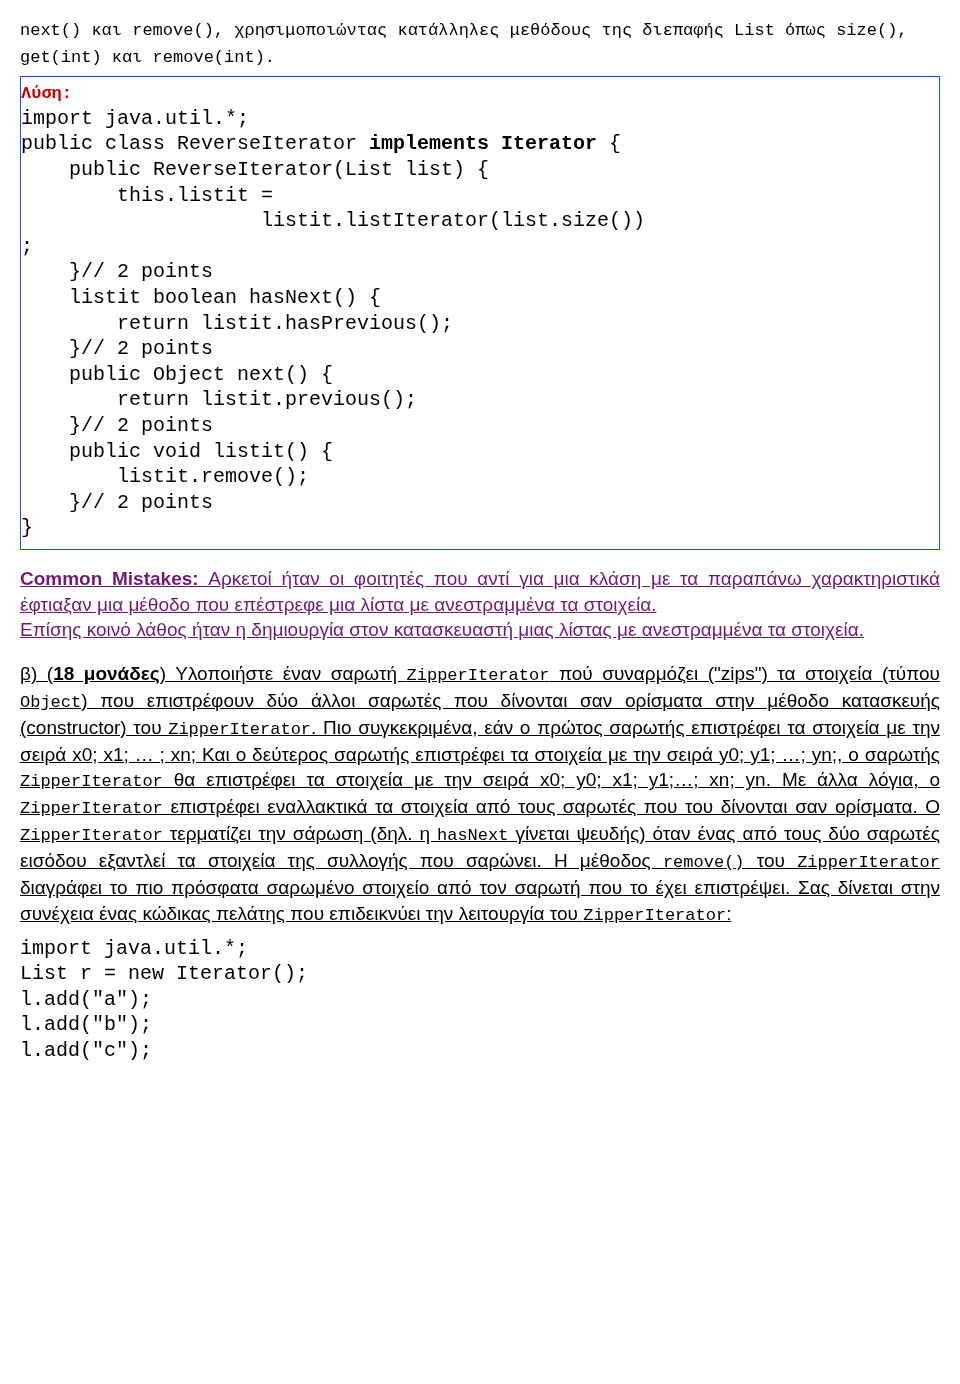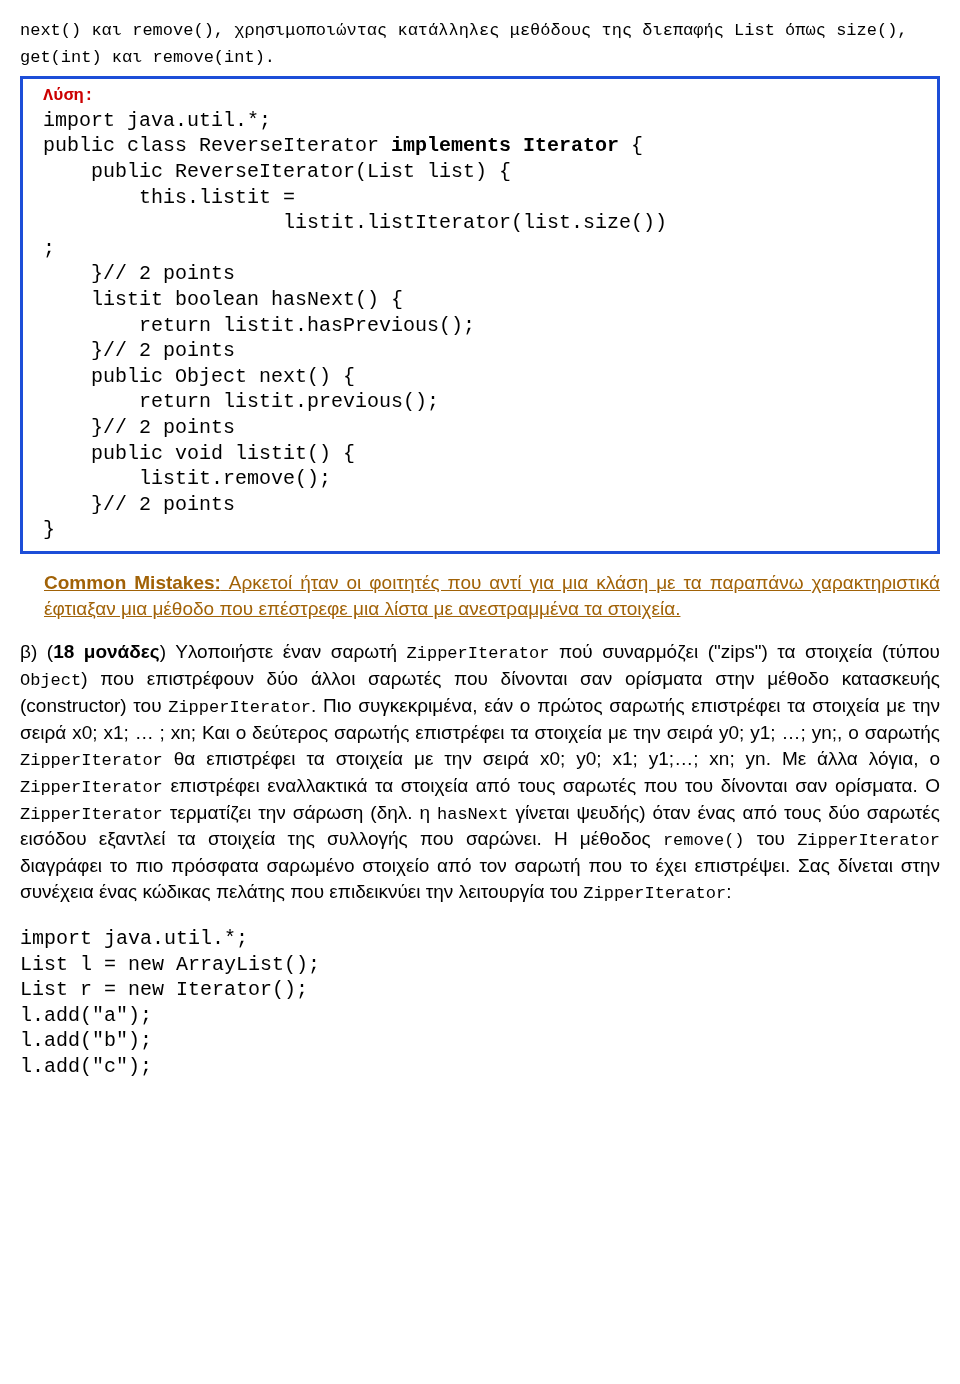--- a/index.html
+++ b/index.html
@@ -11,44 +11,44 @@
     color: #000;
     line-height: 1.35;
     width: 920px;
   }
   .mono {
     font-family: "Courier New", Courier, monospace;
     font-size: 17px;
   }
   .intro-line { margin-bottom: 6px; }
   .code-box {
-    border: 3px solid #1d4ed8;
-    padding: 6px 10px 8px 20px;
+    border: 1px solid #1d4ed8;
+    padding: 6px 10px 8px 0;
     margin: 4px 0 16px 0;
   }
   .code-box .red { color: #cc0000; font-weight: bold; }
   .code-box pre {
     font-family: "Courier New", Courier, monospace;
     font-size: 20px;
     margin: 0;
     white-space: pre;
     line-height: 1.28;
   }
   .code-box .bold { font-weight: bold; }
   .mistakes {
-    color: #a16207;
+    color: #701a75;
     text-decoration: underline;
     text-align: justify;
     margin-bottom: 18px;
-    margin-left: 24px;
   }
   .mistakes .bold { font-weight: bold; }
   .body-para {
     text-align: justify;
-    margin-bottom: 20px;
+    margin-bottom: 8px;
+    text-decoration: underline;
   }
   .body-para .bold { font-weight: bold; }
   .tail pre {
     font-family: "Courier New", Courier, monospace;
     font-size: 20px;
     margin: 0;
     white-space: pre;
     line-height: 1.28;
   }
 </style>
@@ -76,26 +76,26 @@
   <pre>        return listit.previous();</pre>
   <pre>    }// 2 points</pre>
   <pre>    public void listit() {</pre>
   <pre>        listit.remove();</pre>
   <pre>    }// 2 points</pre>
   <pre>}</pre>
 </div>
 
 <div class="mistakes">
   <span class="bold">Common Mistakes:</span><span> Αρκετοί ήταν οι φοιτητές που αντί για μια κλάση με τα παραπάνω χαρακτηριστικά έφτιαξαν μια μέθοδο που επέστρεφε μια λίστα με ανεστραμμένα τα στοιχεία.</span><br>
+  <span>Επίσης κοινό λάθος ήταν η δημιουργία στον κατασκευαστή μιας λίστας με ανεστραμμένα τα στοιχεία.</span>
 </div>
 
 <div class="body-para">
   <span>β) (</span><span class="bold">18 μονάδες</span><span>) Υλοποιήστε έναν σαρωτή </span><span class="mono">ZipperIterator</span><span> πού συναρμόζει ("zips") τα στοιχεία (τύπου </span><span class="mono">Object</span><span>) που επιστρέφουν δύο άλλοι σαρωτές που δίνονται σαν ορίσματα στην μέθοδο κατασκευής (constructor) του </span><span class="mono">ZipperIterator</span><span>. Πιο συγκεκριμένα, εάν ο πρώτος σαρωτής επιστρέφει τα στοιχεία με την σειρά x0; x1; … ; xn; Και ο δεύτερος σαρωτής επιστρέφει τα στοιχεία με την σειρά y0; y1; …; yn;, ο σαρωτής </span><span class="mono">ZipperIterator</span><span> θα επιστρέφει τα στοιχεία με την σειρά x0; y0; x1; y1;…; xn; yn. Με άλλα λόγια, ο </span><span class="mono">ZipperIterator</span><span> επιστρέφει εναλλακτικά τα στοιχεία από τους σαρωτές που του δίνονται σαν ορίσματα. Ο </span><span class="mono">ZipperIterator</span><span> τερματίζει την σάρωση (δηλ. η </span><span class="mono">hasNext</span><span> γίνεται ψευδής) όταν ένας από τους δύο σαρωτές εισόδου εξαντλεί τα στοιχεία της συλλογής που σαρώνει. Η μέθοδος </span><span class="mono">remove()</span><span> του </span><span class="mono">ZipperIterator</span><span> διαγράφει το πιο πρόσφατα σαρωμένο στοιχείο από τον σαρωτή που το έχει επιστρέψει. Σας δίνεται στην συνέχεια ένας κώδικας πελάτης που επιδεικνύει την λειτουργία του </span><span class="mono">ZipperIterator</span><span>:</span>
 </div>
 
 <div class="tail">
   <pre>import java.util.*;</pre>
-  <pre>List l = new ArrayList();</pre>
   <pre>List r = new Iterator();</pre>
   <pre>l.add("a");</pre>
   <pre>l.add("b");</pre>
   <pre>l.add("c");</pre>
 </div>
 
 </body></html>

